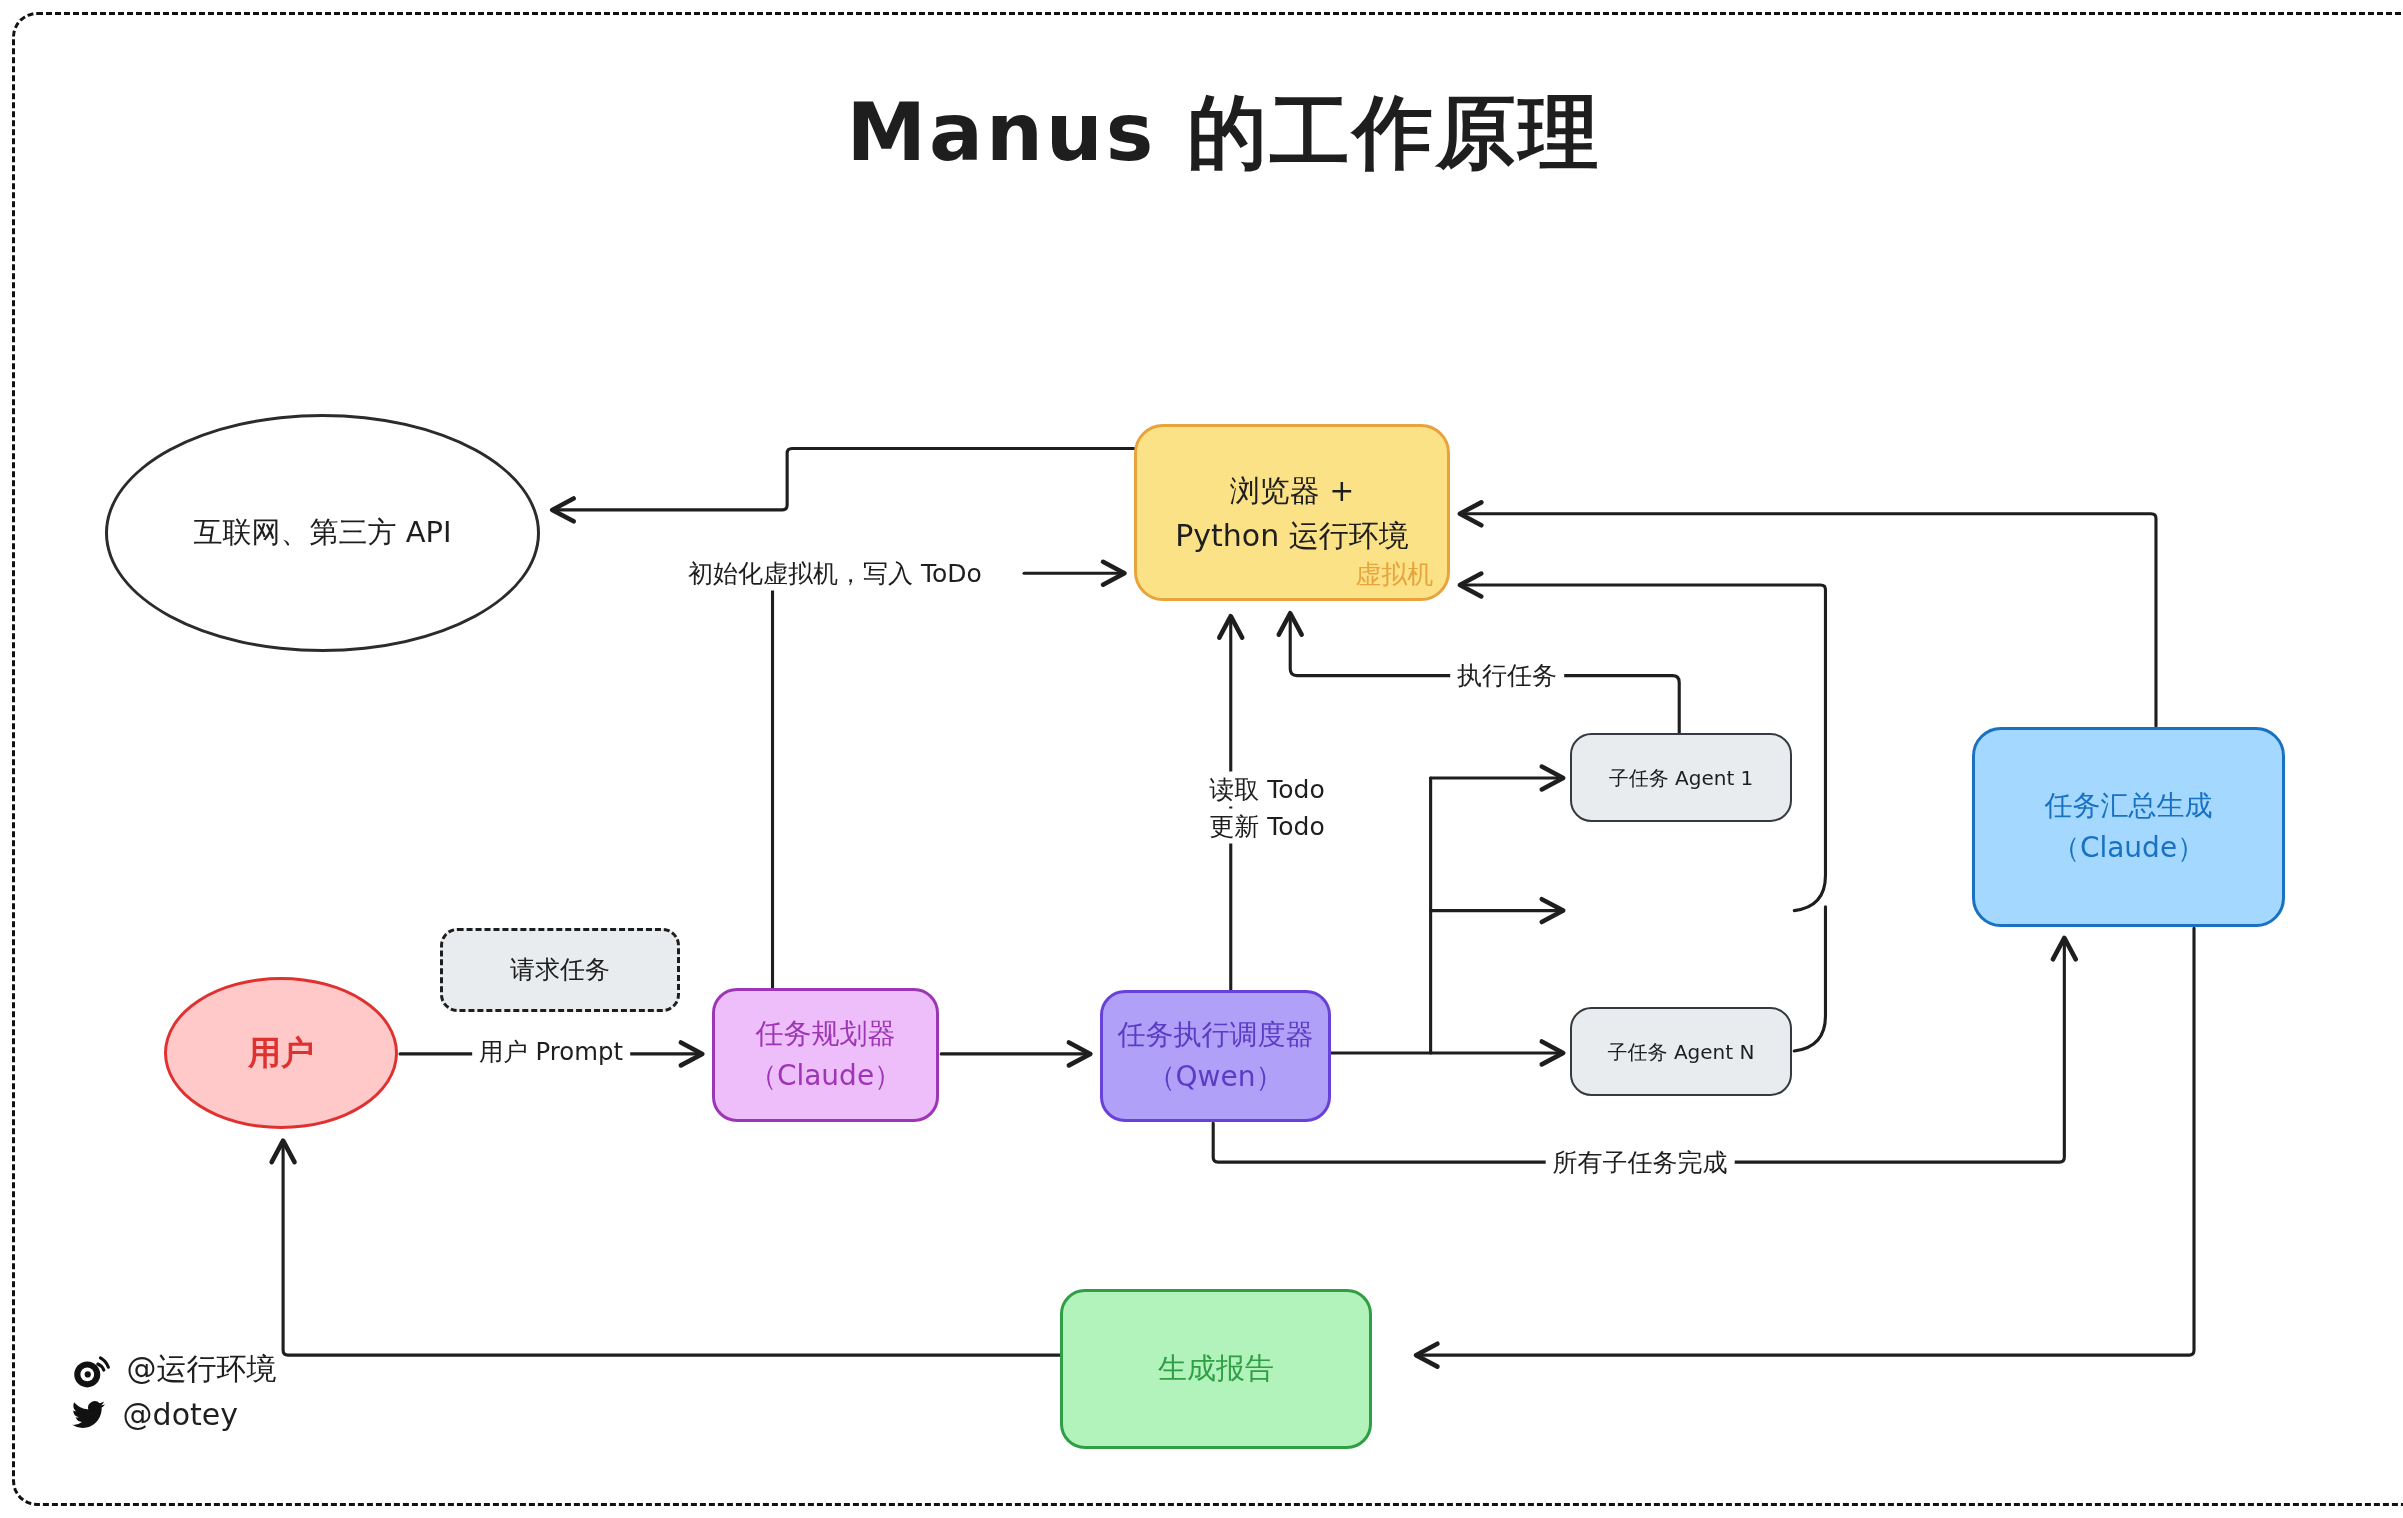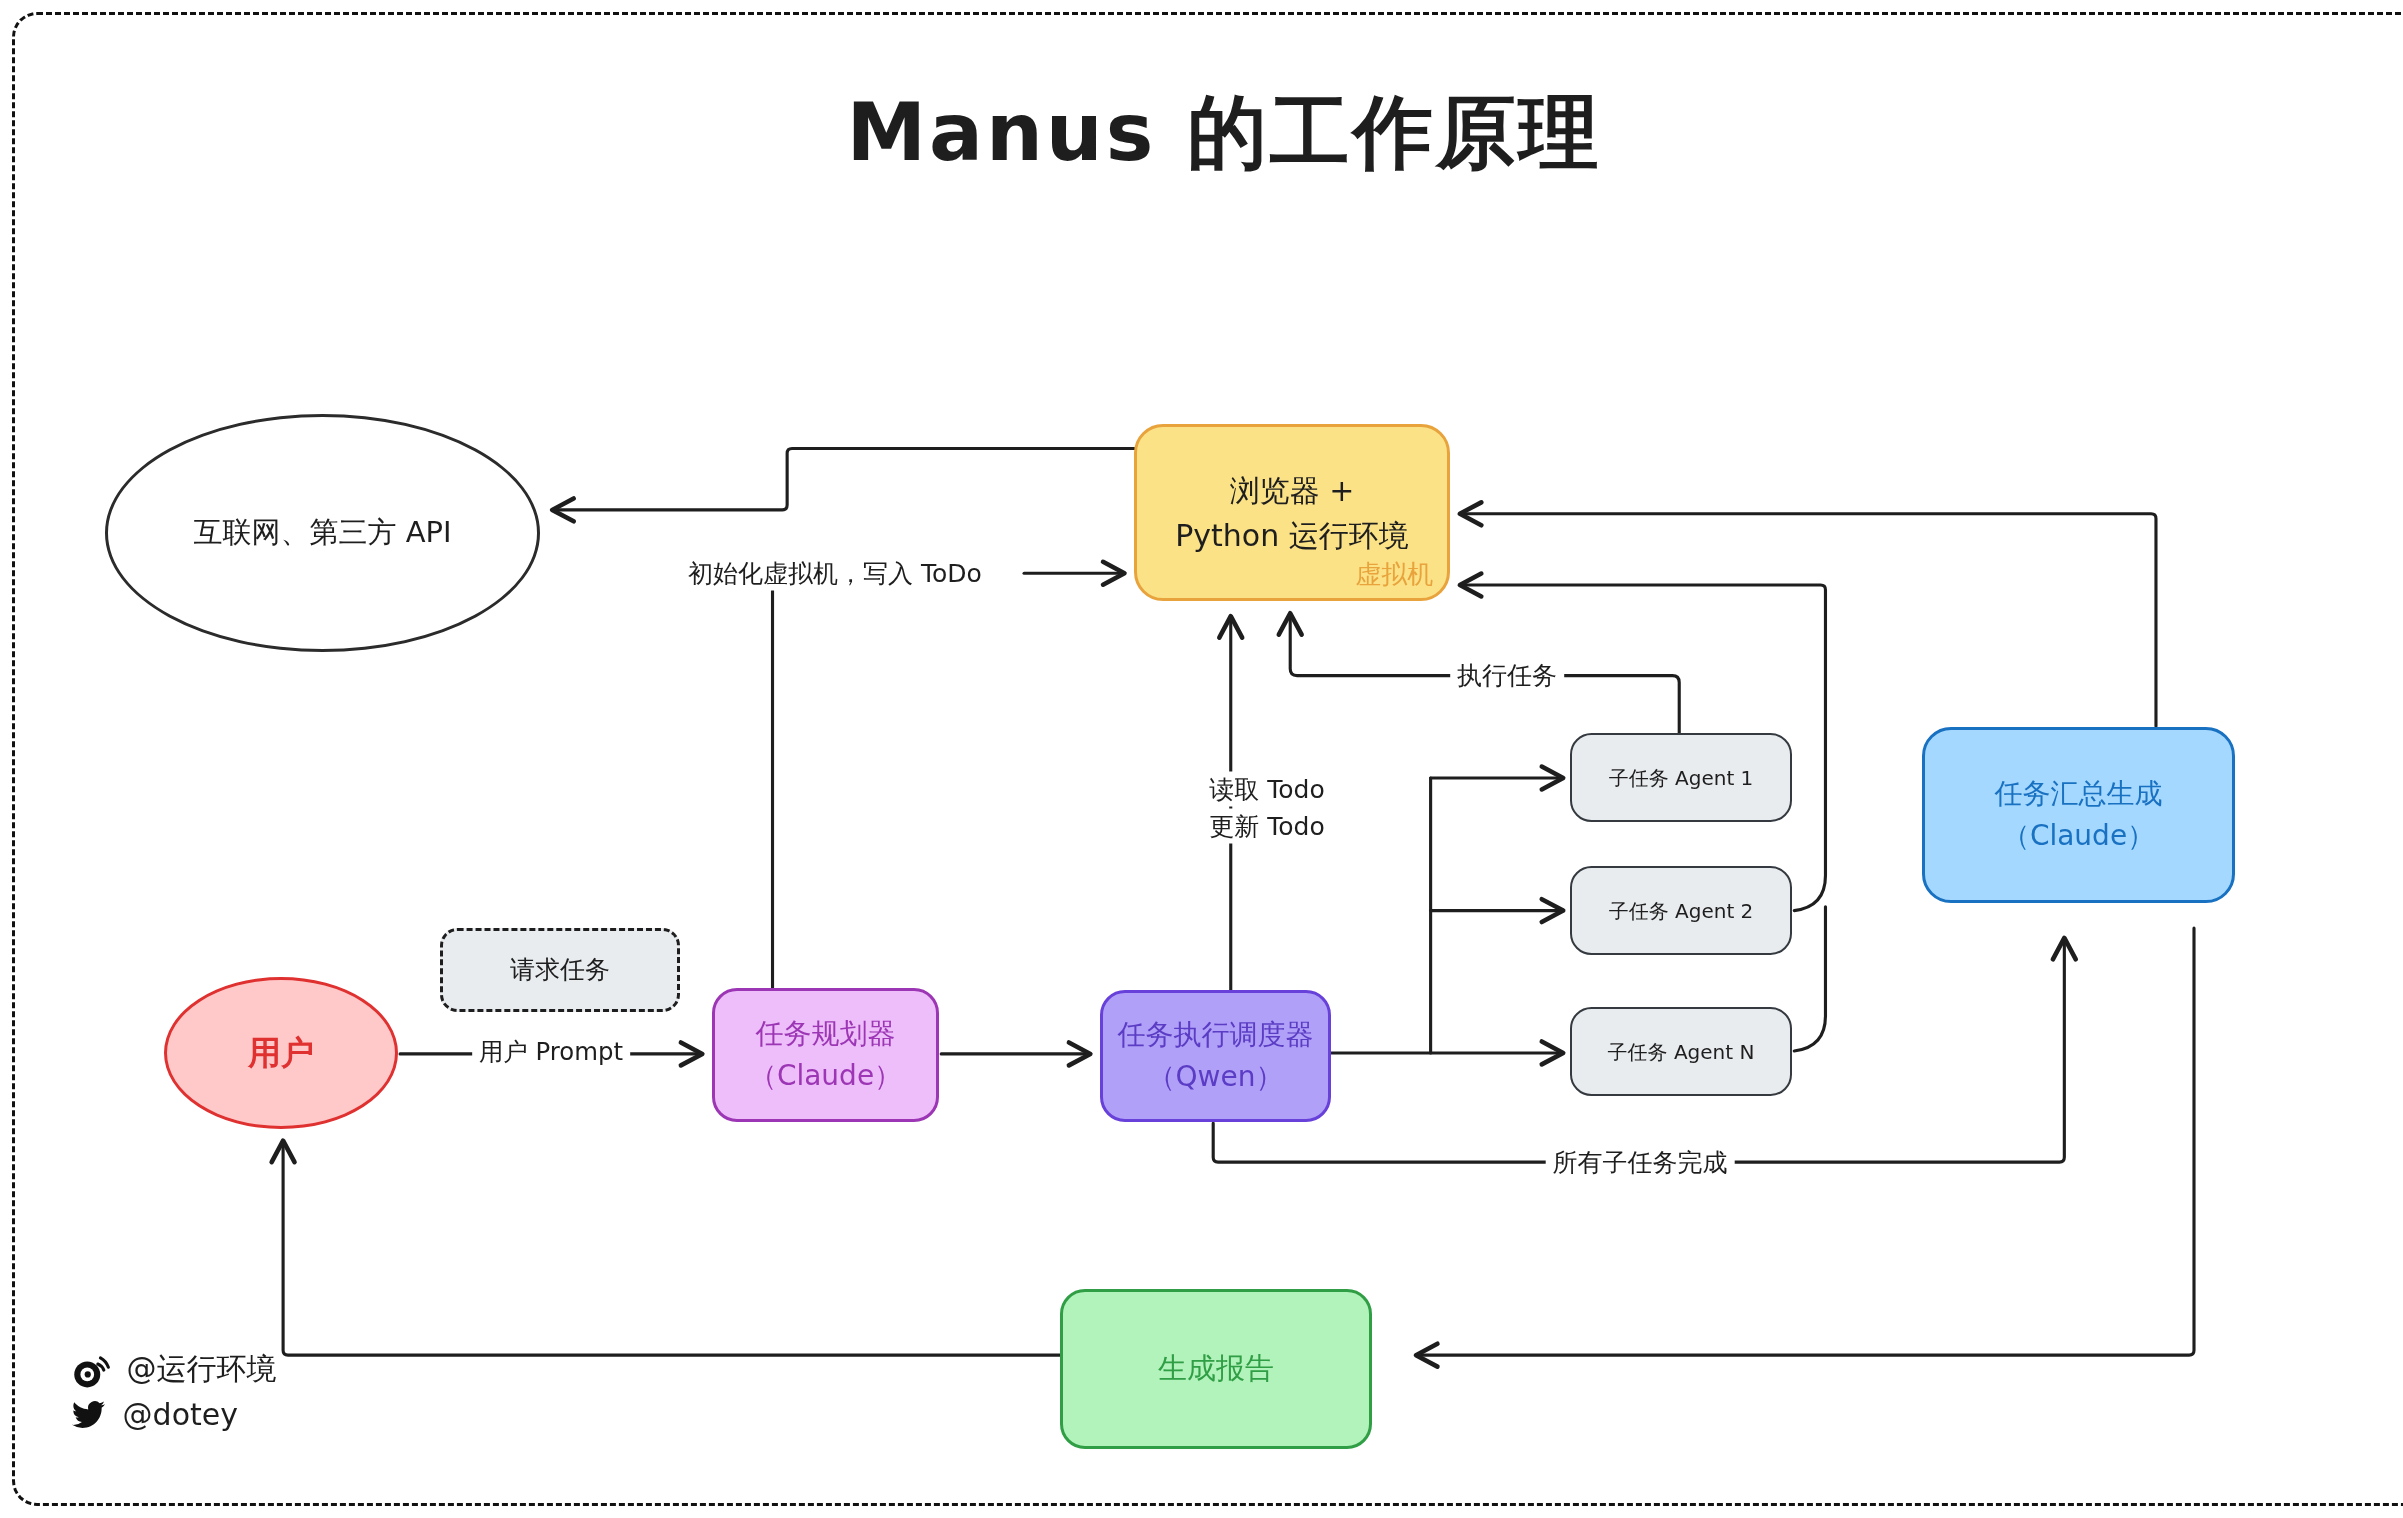--- a/index.html
+++ b/index.html
@@ -57,21 +57,21 @@
     background:var(--scheduler-fill,#b1a0f8); border:3.4px solid var(--scheduler-stroke,#6741d9);
     color:var(--scheduler-text,#5b3cc4); border-radius:25px; font-size:28px; font-weight:500;
   }
   .agent {
     left:1570px; width:222px; height:89px;
     background:var(--agent-fill,#e9ecef); border:2.9px solid var(--agent-stroke,#343a40);
     border-radius:21.5px; font-size:20px;
   }
   .agent1 { top:733px; } .agent2 { top:866px; } .agentN { top:1007px; }
   .summary {
-    left:1922px; top:727px; width:313px; height:176px;
+    left:1972px; top:727px; width:313px; height:200px;
     background:var(--summary-fill,#a5d8ff); border:3.4px solid var(--summary-stroke,#1971c2);
     color:var(--summary-stroke,#1971c2); border-radius:29px; font-size:28px; font-weight:500;
   }
   .report {
     left:1060px; top:1289px; width:312px; height:160px;
     background:var(--report-fill,#b2f2bb); border:3.4px solid var(--report-stroke,#2f9e44);
     color:var(--report-stroke,#2f9e44); border-radius:25px; font-size:29px; font-weight:500;
   }
   .edges { position:absolute; left:0; top:0; color:var(--ink,#1e1e1e); }
   .edges path { stroke:currentColor; stroke-width:3.2; fill:none;
@@ -164,23 +164,20 @@
     <span>（Claude）</span>
   </div>
 
   <div class="node scheduler">
     <span>任务执行调度器</span>
     <span>（Qwen）</span>
   </div>
 
   <div class="node agent agent1">
     <span>子任务 Agent 1</span>
-  </div>
-  <div class="node agent agent2">
-    <span>子任务 Agent 2</span>
   </div>
   <div class="node agent agentN">
     <span>子任务 Agent N</span>
   </div>
 
   <div class="node summary">
     <span>任务汇总生成</span>
     <span>（Claude）</span>
   </div>
 

